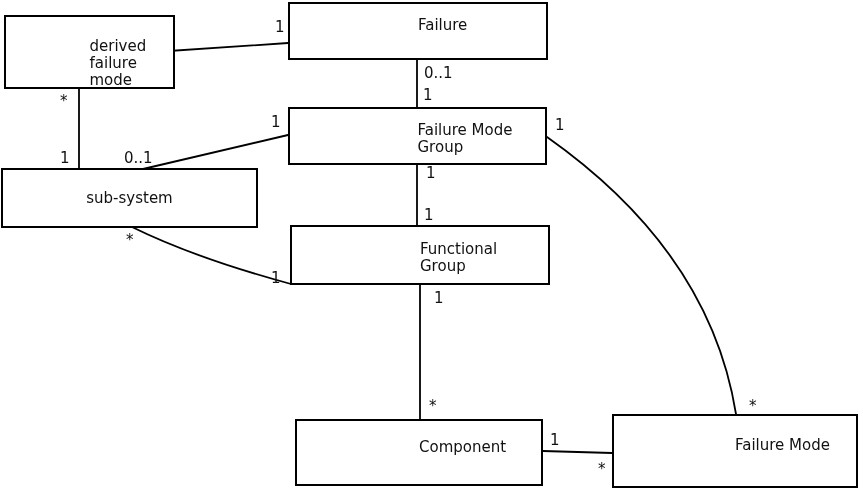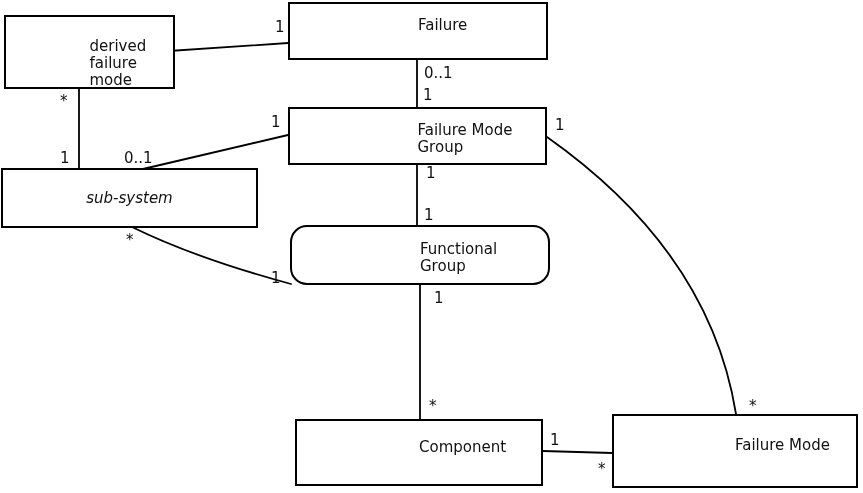--- a/index.html
+++ b/index.html
@@ -15,28 +15,28 @@
     position:absolute; box-sizing:border-box;
     border:2px solid #000000; background:#ffffff;
   }
   .node-label {
     position:absolute; left:50%; top:50%;
     transform:translateY(-14px);
     font-size:15px; line-height:17px; white-space:pre-line; text-align:left;
   }
   .node-label.centered {
     left:0; right:0; transform:translateY(-50%);
-    text-align:center; white-space:nowrap;font-style:italic;
+    text-align:center; white-space:nowrap;
   }
   
   #n-dfm  { left:4px;   top:15px;  width:171px; height:74px; }
   #n-sys  { left:288px; top:2px;   width:260px; height:58px; }
   #n-fmg  { left:288px; top:107px; width:259px; height:58px; }
   #n-sub  { left:1px;   top:168px; width:257px; height:60px; }
-  #n-fg   { left:290px; top:225px; width:260px; height:60px;border-radius:17px; }
+  #n-fg   { left:290px; top:225px; width:260px; height:60px; }
   #n-comp { left:295px; top:419px; width:248px; height:67px; }
   #n-fm   { left:612px; top:414px; width:246px; height:74px; }
 </style>
 </head>
 <body>
 
 <div class="canvas">
 
   <svg class="edge-layer" viewBox="0 0 863 493" xmlns="http://www.w3.org/2000/svg">
 

